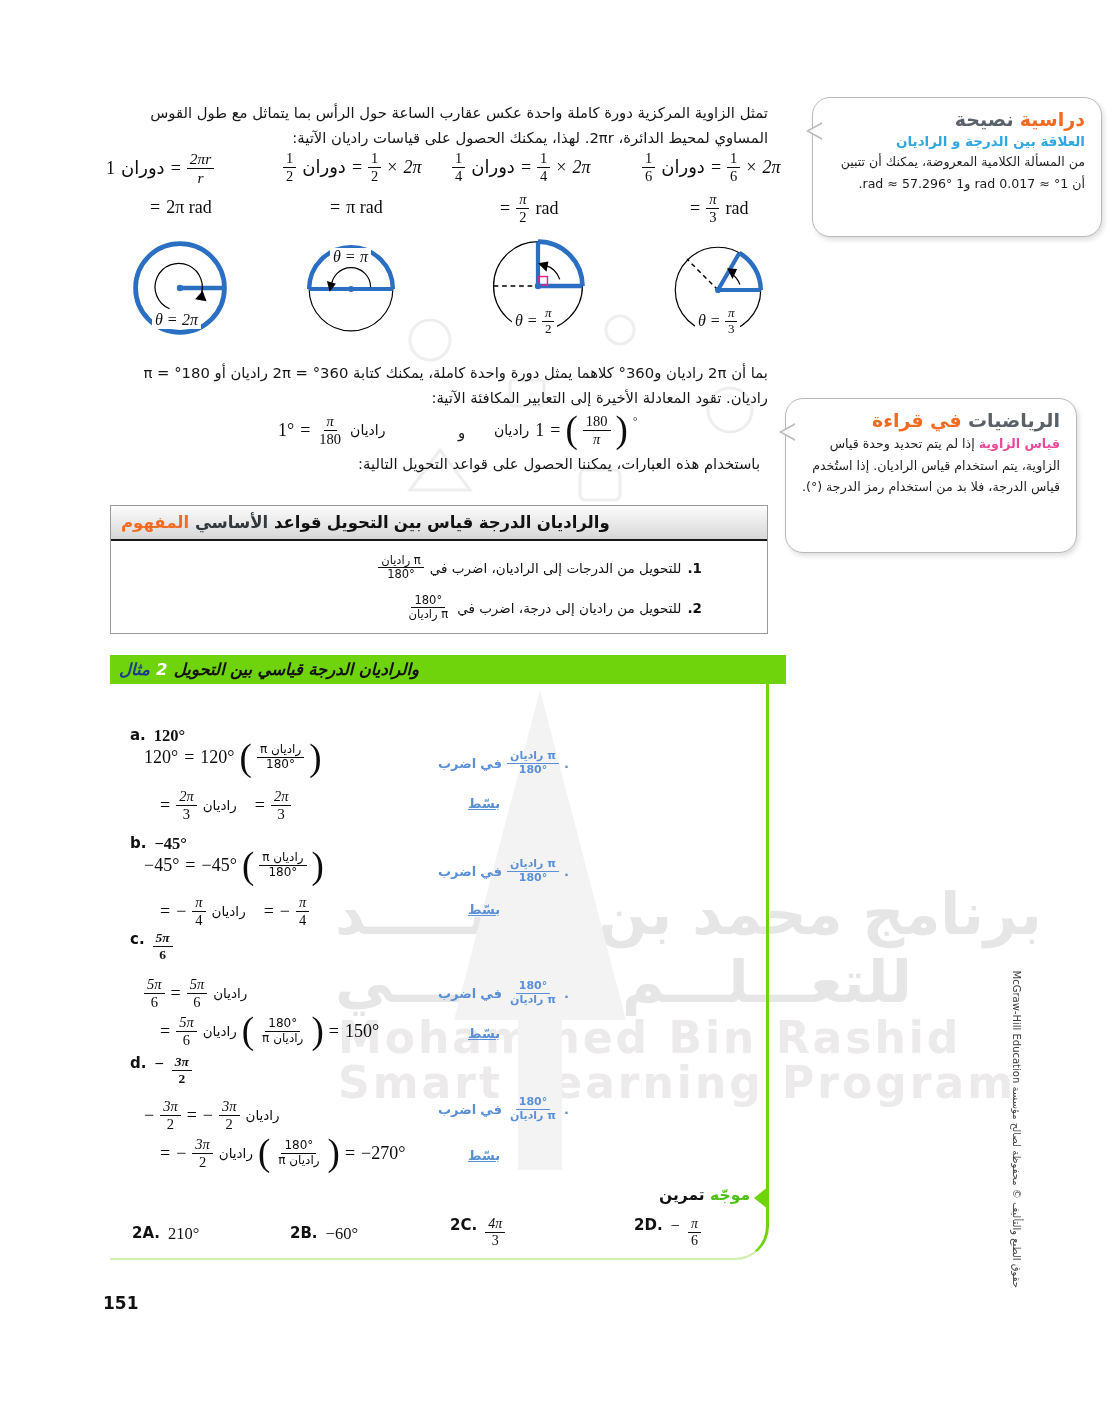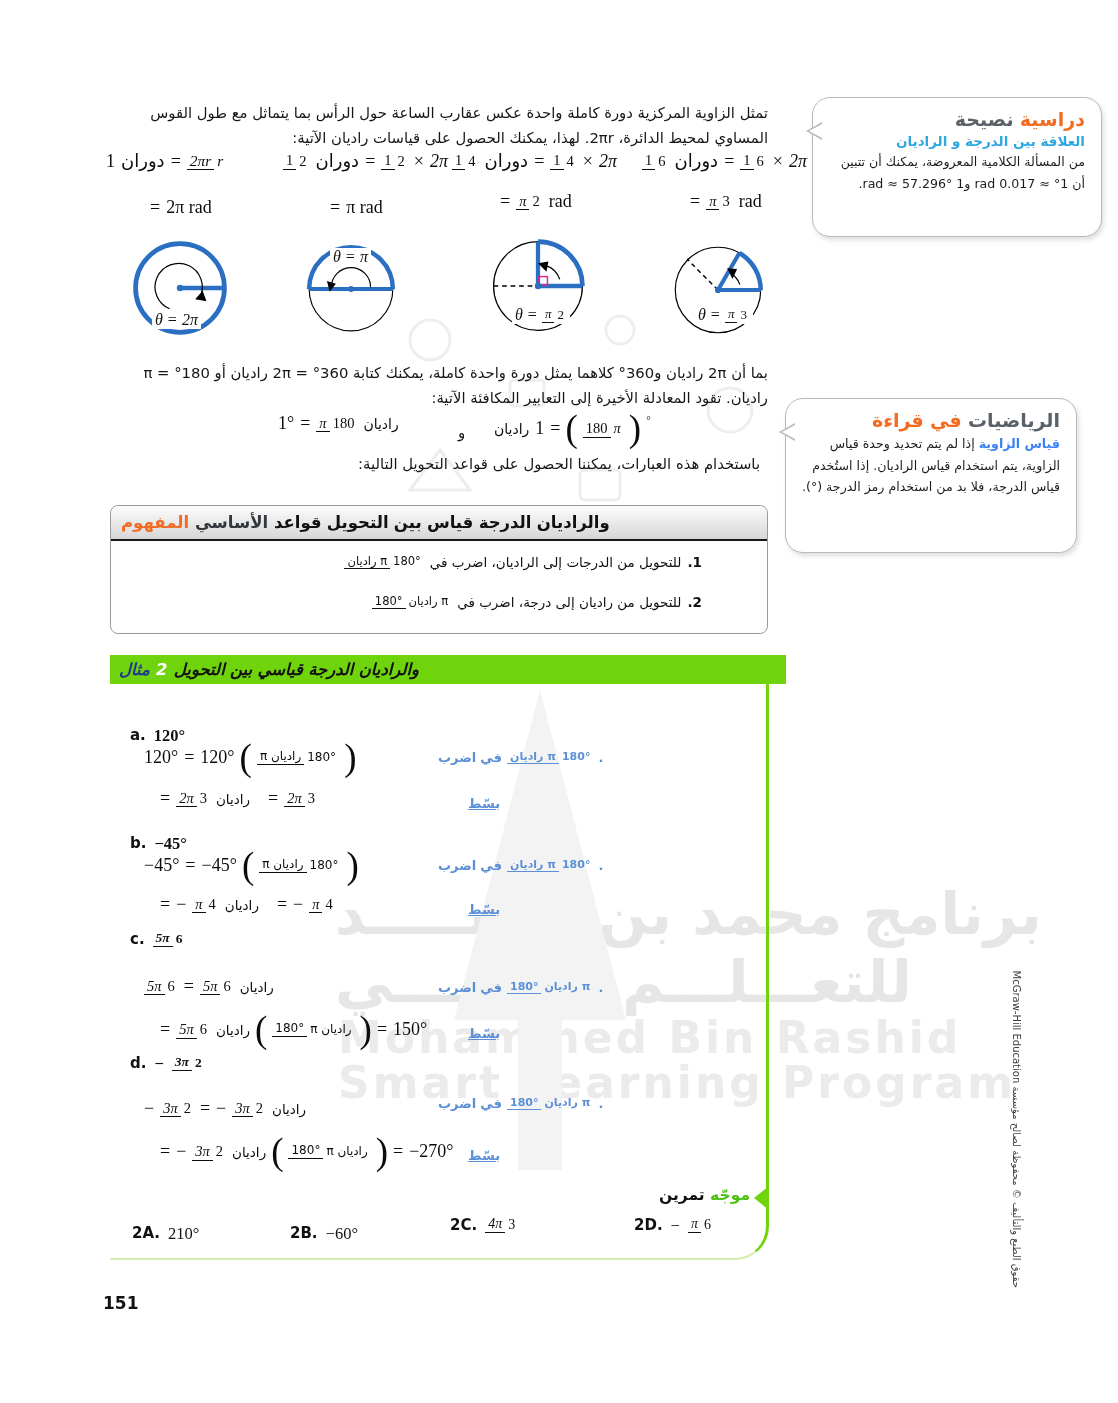--- a/index.html
+++ b/index.html
@@ -9,21 +9,21 @@
   .wm{position:absolute;color:#e7e6e6;font-weight:bold;white-space:nowrap;z-index:0;
       font-family:"DejaVu Sans",sans-serif;}
   .wm-ar{font-size:58px;letter-spacing:2px;}
   .wm-en{font-size:44px;letter-spacing:3px;color:#eceaea;}
   
   .ar{position:absolute;direction:rtl;text-align:right;font-family:"DejaVu Sans",sans-serif;
       color:#161616;z-index:2;}
   
   .eq{position:absolute;display:flex;align-items:center;gap:6px;direction:ltr;
       font-family:"Liberation Serif","DejaVu Sans",serif;font-size:18px;color:#0c0c0c;z-index:2;}
-  .fr{display:inline-flex;flex-direction:row;align-items:center;font-size:14.5px;line-height:1.15;text-align:center;}
+  .fr{display:inline-flex;flex-direction:column;align-items:center;font-size:14.5px;line-height:1.15;text-align:center;}
   .fr .fn{border-bottom:1.4px solid currentColor;padding:0 3px;}
   .fr .fd{padding:0 3px;}
   .paren{font-size:37px;font-weight:300;line-height:.85;margin:0 -1px;transform:scaleY(1.04);}
   .it{font-style:italic;}
   .b{font-weight:bold;}
   .sup{font-size:11px;position:relative;top:-9px;}
   .gap2{margin-left:12px;}
   
   .w{display:flex;direction:ltr;gap:.32em;}
   
@@ -43,24 +43,24 @@
   .bubble::before{content:"";position:absolute;left:-16px;top:24px;width:0;height:0;
           border:9px solid transparent;border-right:16px solid #b9b9b9;}
   .bubble::after{content:"";position:absolute;left:-11px;top:26px;width:0;height:0;
           border:7px solid transparent;border-right:13px solid #ffffff;}
   .bubble-title{display:flex;direction:ltr;justify-content:flex-end;gap:.33em;
           font-weight:bold;font-size:19px;}
   .tdark{color:#5a6168;}
   .torange{color:#f26b21;}
   .bsub{color:#2fa8e0;font-weight:bold;font-size:13.5px;margin-top:3px;}
   .bbody{font-size:12.6px;line-height:1.72;color:#1c1c1c;margin-top:2px;}
-  .blead{color:#3b82f6;font-weight:bold;}
+  .blead{color:#ec4899;font-weight:bold;}
   
   .concept{position:absolute;left:110px;top:505px;width:656px;height:127px;border:1.5px solid #9a9a9a;
-           border-radius:8px;background:#fff;z-index:2;}
+           border-radius:0;background:#fff;z-index:2;}
   .concept-h{height:33px;background:linear-gradient(#fcfcfc,#d7d7d7);border-bottom:2.5px solid #171717;
            border-radius:8px 8px 0 0;display:flex;direction:ltr;align-items:center;gap:.35em;
            padding:0 10px;font-weight:bold;font-size:16.5px;}
   .citem{position:absolute;display:flex;direction:rtl;align-items:center;gap:6px;font-size:13.5px;
            right:65px;}
   .citem .fr{font-size:11.5px;font-family:"DejaVu Sans",sans-serif;direction:ltr;}
   
   .ex-header{position:absolute;left:110px;top:655px;width:658px;height:29px;background:#6fd40b;
            display:flex;direction:ltr;align-items:center;gap:.38em;padding:0 9px;font-weight:bold;
            font-size:16.5px;z-index:2;font-style:italic;}

